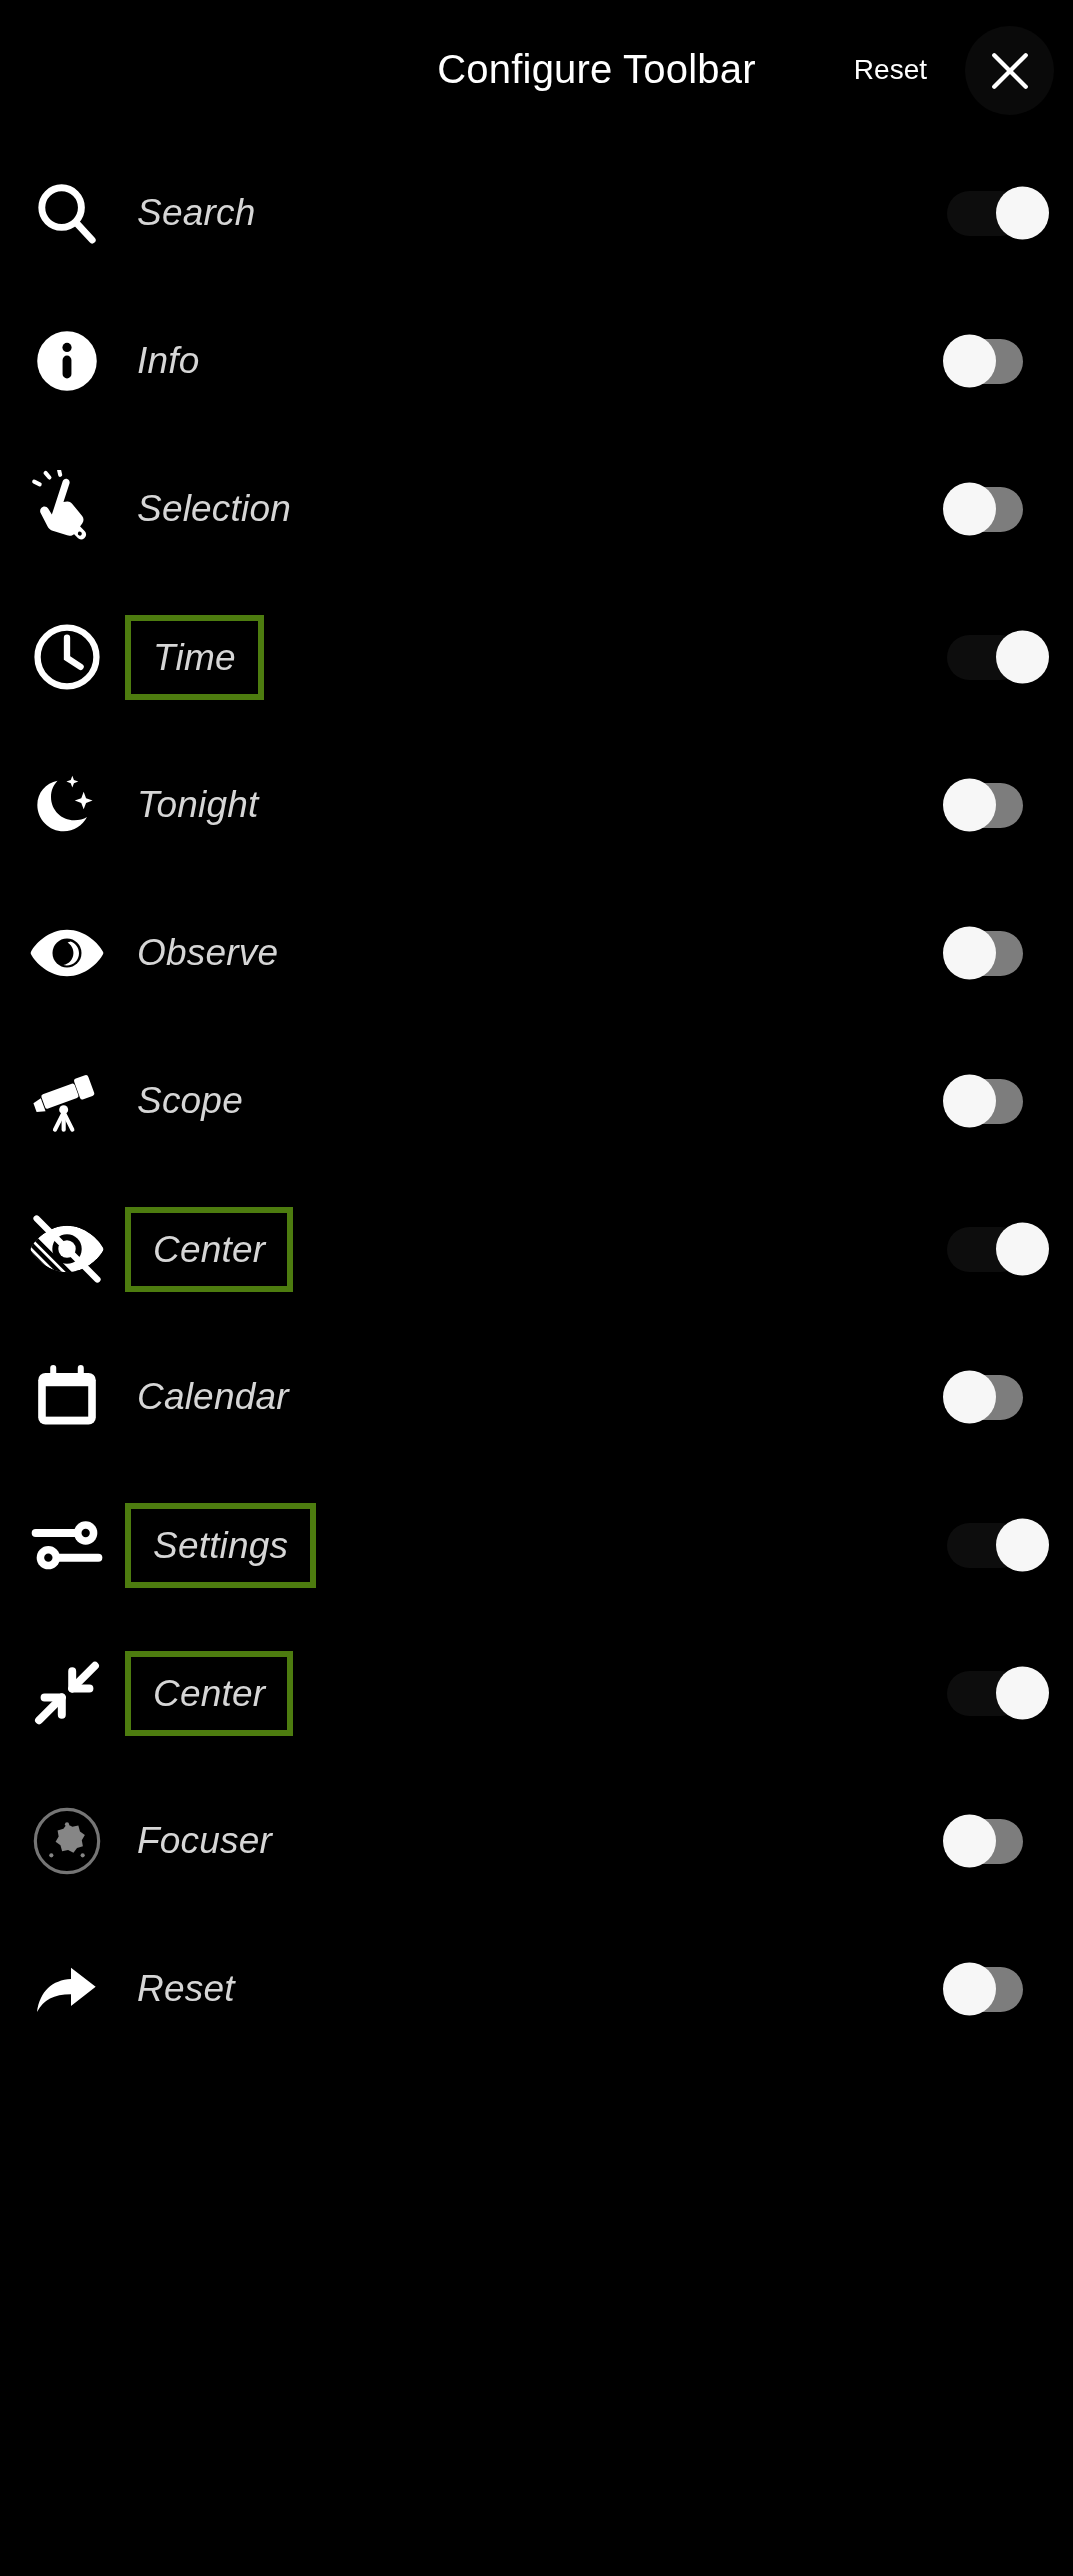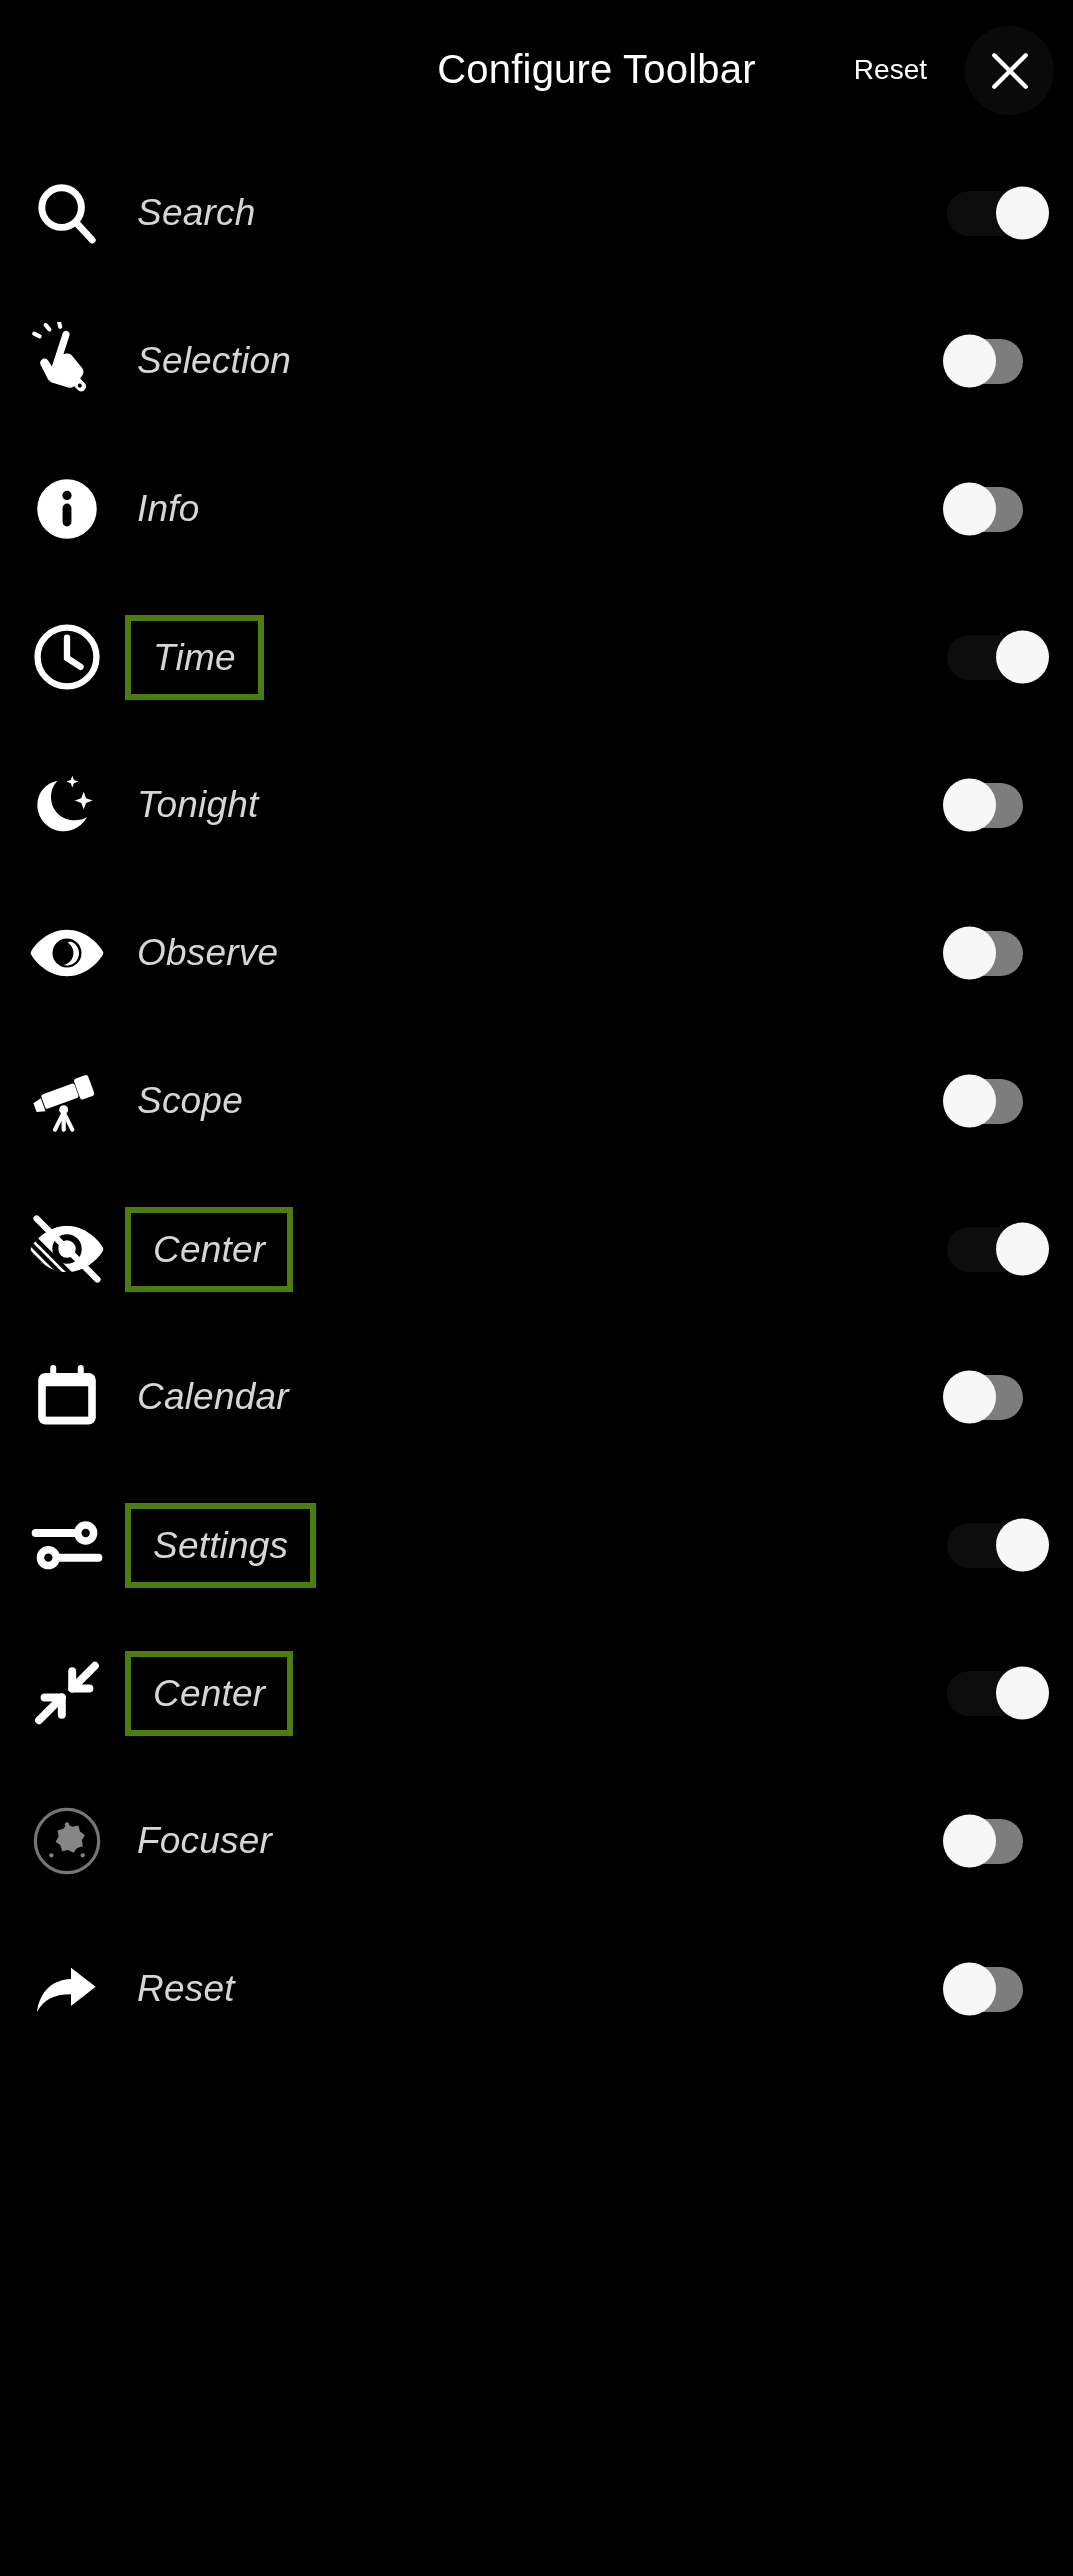--- a/index.html
+++ b/index.html
@@ -192,52 +192,52 @@
           <span class="row-label">Search</span>
         </div>
         <div class="toggle on">
           <div class="toggle-track">
             <div class="toggle-knob"></div>
           </div>
         </div>
       </div>
       <div class="row">
         <div class="row-icon">
+          <svg width="76" height="76" viewBox="0 0 24 24">
+      <circle cx="12" cy="12" r="9.4" fill="#ffffff"></circle>
+      <circle cx="12" cy="7.7" r="1.45" fill="#000"></circle>
+      <rect x="10.6" y="10.3" width="2.8" height="7.2" rx="1.4" fill="#000"></rect>
+          </svg>
+        </div>
+        <div class="row-label-wrap">
+          <span class="row-label">Info</span>
+        </div>
+        <div class="toggle">
+          <div class="toggle-track">
+            <div class="toggle-knob"></div>
+          </div>
+        </div>
+      </div>
+      <div class="row">
+        <div class="row-icon">
           <svg width="78" height="78" viewBox="0 0 24 24" fill="#ffffff">
       <g transform="rotate(18 12 12)">
         <path d="M9.2 3.2c.6 0 1.1.5 1.1 1.1v6.0l1.0-.5c.5-.25 1.1-.2 1.6.1l4.2 2.7c.7.45 1.0 1.3.75 2.1l-1.1 3.4c-.3.95-1.2 1.6-2.2 1.6H9.6c-.6 0-1.2-.25-1.6-.7L4.6 15.6c-.5-.55-.45-1.4.1-1.9.5-.45 1.25-.45 1.75-.02l1.65 1.4V4.3c0-.6.5-1.1 1.1-1.1z"></path>
         <rect x="14.6" y="16.0" width="5.6" height="3.0" rx="1.4" transform="rotate(28 17.4 17.5)"></rect>
         <circle cx="18.1" cy="18.0" r="0.62" fill="#000"></circle>
       </g>
       <g stroke="#ffffff" stroke-width="1.25" stroke-linecap="round">
         <line x1="6.6" y1="2.3" x2="5.4" y2="0.9"></line>
         <line x1="3.6" y1="4.4" x2="1.9" y2="3.6"></line>
         <line x1="9.9" y1="1.5" x2="9.6" y2="0.2"></line>
       </g>
           </svg>
         </div>
         <div class="row-label-wrap">
           <span class="row-label">Selection</span>
-        </div>
-        <div class="toggle">
-          <div class="toggle-track">
-            <div class="toggle-knob"></div>
-          </div>
-        </div>
-      </div>
-      <div class="row">
-        <div class="row-icon">
-          <svg width="76" height="76" viewBox="0 0 24 24">
-      <circle cx="12" cy="12" r="9.4" fill="#ffffff"></circle>
-      <circle cx="12" cy="7.7" r="1.45" fill="#000"></circle>
-      <rect x="10.6" y="10.3" width="2.8" height="7.2" rx="1.4" fill="#000"></rect>
-          </svg>
-        </div>
-        <div class="row-label-wrap">
-          <span class="row-label">Info</span>
         </div>
         <div class="toggle">
           <div class="toggle-track">
             <div class="toggle-knob"></div>
           </div>
         </div>
       </div>
       <div class="row">
         <div class="row-icon">
           <svg width="76" height="76" viewBox="0 0 24 24" fill="none" stroke="#ffffff" stroke-width="2.0" stroke-linecap="round">

